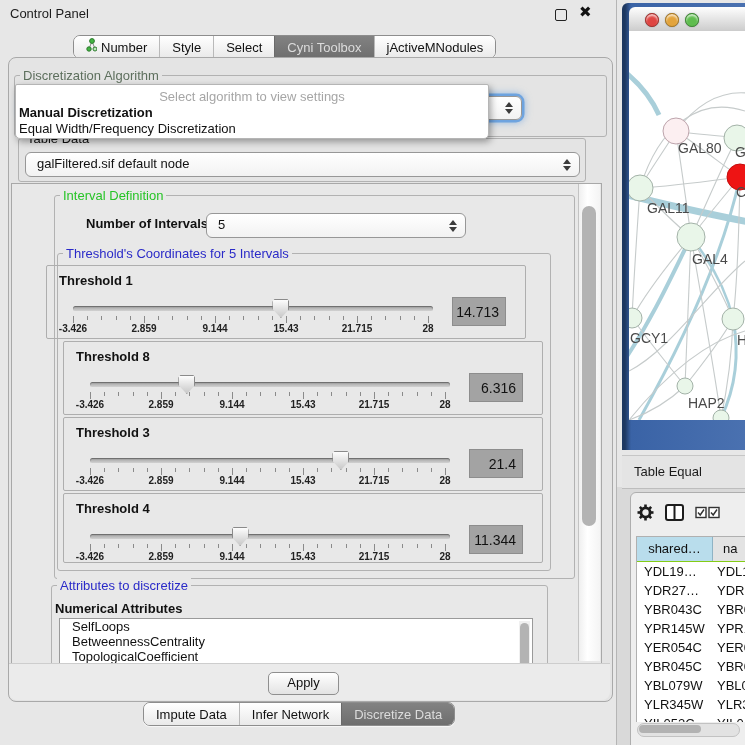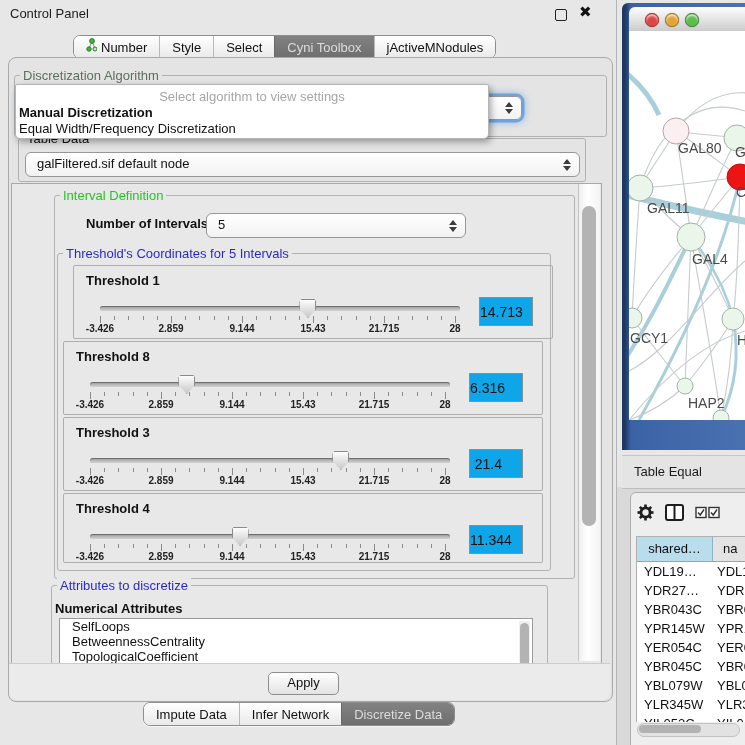--- a/index.html
+++ b/index.html
@@ -64,22 +64,22 @@
   .tpanel .tlabel{position:absolute;left:12px;top:7px;font-weight:bold;font-size:13px;}
   .track{position:absolute;left:26px;top:40px;width:360px;height:5px;border-radius:3px;
          background:linear-gradient(#9e9e9e,#d2d2d2);box-shadow:inset 0 1px 1px rgba(0,0,0,.35);}
   .thumb16{position:absolute;top:33px;width:15px;height:17px;
          background:linear-gradient(#fdfdfd,#c9c9c9);border:1px solid #8a8a8a;
          clip-path:polygon(12% 0,88% 0,100% 14%,100% 52%,50% 100%,0 52%,0 14%);}
   .ruler{position:absolute;left:26px;top:50px;width:356px;height:8px;}
   .ruler i{position:absolute;top:0;width:1px;background:#8a8a8a;}
   .ticklabels{position:absolute;left:26px;top:57px;width:302px;height:12px;font-size:10px;font-weight:bold;color:#222;}
   .ticklabels span{position:absolute;transform:translateX(-50%);white-space:nowrap;}
-  .valbox{position:absolute;left:405px;top:31px;width:54px;height:29px;background:#0ea5e9;
-          border:1px solid #8d8d8d;font-size:14px;text-align:right;line-height:29px;padding-right:20px;box-sizing:border-box;}
+  .valbox{position:absolute;left:405px;top:31px;width:54px;height:29px;background:#a3a3a3;
+          border:1px solid #8d8d8d;font-size:14px;text-align:right;line-height:29px;padding-right:6px;box-sizing:border-box;}
 
   
   .attrlist{position:absolute;left:58px;top:617px;width:472px;height:60px;background:#fff;border:1px solid #9a9a9a;}
   .attrlist .item{padding-left:12px;height:15px;line-height:15px;font-size:13px;white-space:nowrap;}
   .attr-scroll{position:absolute;right:2px;top:2px;width:11px;bottom:-10px;background:#f0f0f0;}
   .attr-scroll .thumb{position:absolute;left:1px;right:1px;top:2px;height:80px;background:#b3b3b3;border-radius:6px;}
 
   .apply-strip{left:9px;top:663px;width:601px;height:36px;background:#ebebeb;border-top:1px solid #cdcdcd;border-radius:0 0 8px 8px;}
   .apply-btn{left:268px;top:672px;width:69px;height:21px;background:linear-gradient(#ffffff,#e3e3e3);
              border:1px solid #8f8f8f;border-radius:5px;font-size:13px;text-align:center;line-height:20px;}
@@ -181,21 +181,21 @@
     <div class="abs" style="left:74px;top:32px;font-weight:bold;">Number of Intervals</div>
     <div class="combo" style="left:194px;top:29px;width:258px;height:23px;">
       <span class="val">5</span>
       <span class="spin"></span>
     </div>
 
     <div class="groupbox" style="left:45px;top:69px;width:492px;height:316px;">
       <span class="gb-label gb-blue">Threshold's Coordinates for 5 Intervals</span>
     </div>
 
-    <div class="tpanel" style="left:61px;top:81px;height:72px;">
+    <div class="tpanel" style="left:34px;top:81px;height:72px;">
       <div class="tlabel">Threshold 1</div>
       <div class="track"></div>
       <div class="thumb16" style="left: 225.465px;"></div>
       <div class="ruler">
           <i style="left: 0px; height: 7px;"></i>
           <i style="left: 14.2px; height: 4px;"></i>
           <i style="left: 28.4px; height: 4px;"></i>
           <i style="left: 42.6px; height: 4px;"></i>
           <i style="left: 56.8px; height: 4px;"></i>
           <i style="left: 71px; height: 7px;"></i>

